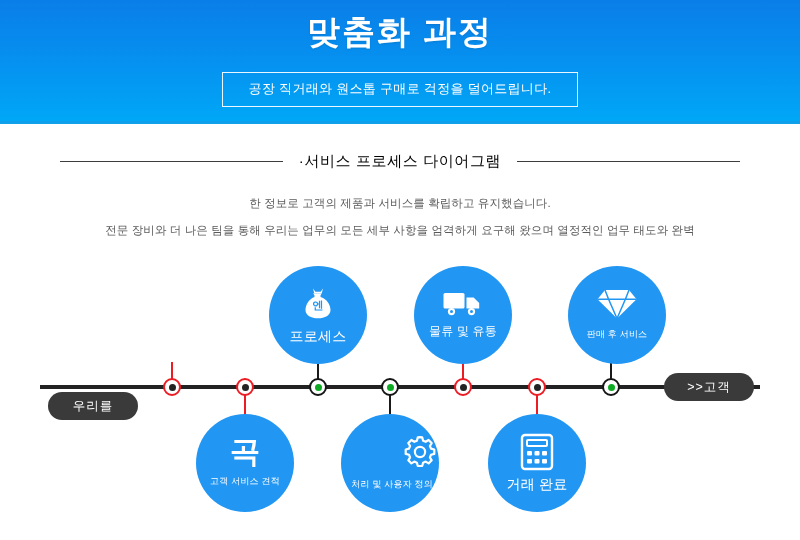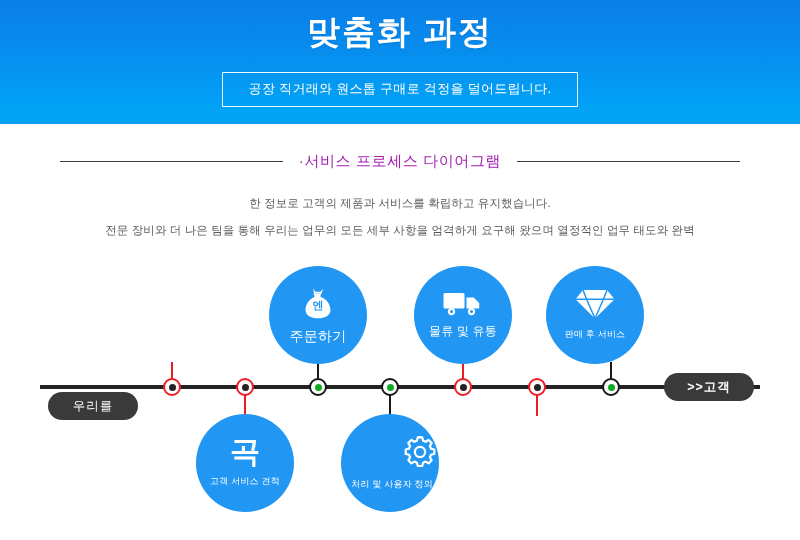--- a/index.html
+++ b/index.html
@@ -58,21 +58,21 @@
     position: absolute; left: 60px; top: 150px;
     width: 680px; height: 22px;
     display: flex; align-items: center; justify-content: center;
   }
   .sec-rule {
     flex: 1 1 auto; height: 1px; background: #3d3d3d;
   }
   .sec-title {
     flex: 0 0 auto;
     padding: 0 16px;
-    color: #a21caf;
+    color: #000000;
     font-size: 15px;
     letter-spacing: 0.6px;
     white-space: nowrap;
   }
 
   .sec-desc {
     position: absolute; left: 78px; top: 190px;
     width: 644px;
     text-align: center;
     color: #5a5a5a;
@@ -101,21 +101,21 @@
     height: 28px;
     background: #3a3a3a;
     border-radius: 14px;
     color: #ffffff;
     font-size: 12.5px;
     display: flex; align-items: center; justify-content: center;
     letter-spacing: 1px;
     white-space: nowrap;
   }
   .endcap.left  { left: 48px;  top: 392px; width: 90px; }
-  .endcap.right { left: 664px; top: 373px; width: 90px; font-weight: bold; }
+  .endcap.right { left: 664px; top: 373px; width: 90px; }
 
   
   .stem {
     position: absolute;
     width: 2px;
   }
   .stem.red   { background: #ec1c24; }
   .stem.black { background: #1a1a1a; }
 
   
@@ -232,38 +232,38 @@
 
 
     <div class="bub" style="left:269px; top:266px;">
       <span class="ico">
         <svg width="38" height="38" viewBox="0 0 38 38" fill="none">
           <path d="M14 3.5l2.4 3.2h5.2L24 3.5l-1.2 4.6h-7.6L14 3.5z" fill="#fff"></path>
           <path d="M15 8.2h8c0 0-1.6 1.8-1.6 2.7 0 .9.7 1.4.7 1.4C27.6 14 31.5 19.6 31.5 25c0 5.3-5.6 8.3-12.5 8.3S6.5 30.3 6.5 25c0-5.4 3.9-11 8.4-12.7 0 0 .7-.5.7-1.4 0-.9-1.6-2.7-1.6-2.7z" fill="#fff"></path>
           <text x="19" y="24.2" font-family="'Liberation Sans',sans-serif" font-size="11" font-weight="bold" fill="#2196f3" text-anchor="middle">엔</text>
         </svg>
       </span>
-      <span class="lbl big">주문하기</span>
+      <span class="lbl big">프로세스</span>
     </div>
 
     <div class="bub" style="left:414px; top:266px;">
       <span class="ico">
         <svg width="42" height="28" viewBox="0 0 42 28" fill="none">
           <rect x="1.5" y="3" width="21" height="15.5" rx="1.6" fill="#fff"></rect>
           <path d="M24.5 7.6h7.1l5.6 5.4v5.5h-12.7V7.6z" fill="#fff"></path>
           <circle cx="9.5" cy="21.6" r="3.6" fill="#fff"></circle>
           <circle cx="9.5" cy="21.6" r="1.5" fill="#2196f3"></circle>
           <circle cx="29.5" cy="21.6" r="3.6" fill="#fff"></circle>
           <circle cx="29.5" cy="21.6" r="1.5" fill="#2196f3"></circle>
         </svg>
       </span>
       <span class="lbl mid">물류 및 유통</span>
     </div>
 
-    <div class="bub" style="left:546px; top:266px;">
+    <div class="bub" style="left:568px; top:266px;">
       <span class="ico">
         <svg width="42" height="34" viewBox="0 0 42 34" fill="none">
           <path d="M9 3h24l7.5 9.2L21 31.5 1.5 12.2 9 3z" fill="#fff"></path>
           <path d="M9 3l3.6 9.2h16.8L33 3M1.5 12.2h39M12.6 12.2L21 31.5l8.4-19.3" stroke="#2196f3" stroke-width="1.5" stroke-linejoin="round"></path>
         </svg>
       </span>
       <span class="lbl small">판매 후 서비스</span>
     </div>
 
     <div class="bub" style="left:196px; top:414px;">
@@ -276,15 +276,30 @@
     <div class="bub" style="left:341px; top:414px;align-items:flex-end;">
       <span class="ico">
         <svg width="38" height="38" viewBox="0 0 38 38" fill="none">
           <path d="M19 4.2l2.2.2.9 3.3 2.6 1.1 2.9-1.8 3.1 3.1-1.8 2.9 1.1 2.6 3.3.9v4.4l-3.3.9-1.1 2.6 1.8 2.9-3.1 3.1-2.9-1.8-2.6 1.1-.9 3.3h-4.4l-.9-3.3-2.6-1.1-2.9 1.8-3.1-3.1 1.8-2.9-1.1-2.6-3.3-.9v-4.4l3.3-.9 1.1-2.6-1.8-2.9 3.1-3.1 2.9 1.8 2.6-1.1.9-3.3L19 4.2z" stroke="#fff" stroke-width="2.2" stroke-linejoin="round"></path>
           <circle cx="19" cy="19" r="5.1" stroke="#fff" stroke-width="2.2"></circle>
         </svg>
       </span>
       <span class="lbl small">처리 및 사용자 정의</span>
     </div>
 
+    <div class="bub" style="left:488px; top:414px;">
+      <span class="ico">
+        <svg width="34" height="38" viewBox="0 0 34 38" fill="none">
+          <rect x="2" y="2" width="30" height="34" rx="3" stroke="#fff" stroke-width="2.4"></rect>
+          <rect x="7" y="7" width="20" height="6" rx="1" stroke="#fff" stroke-width="2"></rect>
+          <rect x="7" y="18" width="5" height="4.6" rx="1" fill="#fff"></rect>
+          <rect x="14.5" y="18" width="5" height="4.6" rx="1" fill="#fff"></rect>
+          <rect x="22" y="18" width="5" height="4.6" rx="1" fill="#fff"></rect>
+          <rect x="7" y="26" width="5" height="4.6" rx="1" fill="#fff"></rect>
+          <rect x="14.5" y="26" width="5" height="4.6" rx="1" fill="#fff"></rect>
+          <rect x="22" y="26" width="5" height="4.6" rx="1" fill="#fff"></rect>
+        </svg>
+      </span>
+      <span class="lbl big">거래 완료</span>
+    </div>
 
   </div>
 </div>
 
 </body></html>

